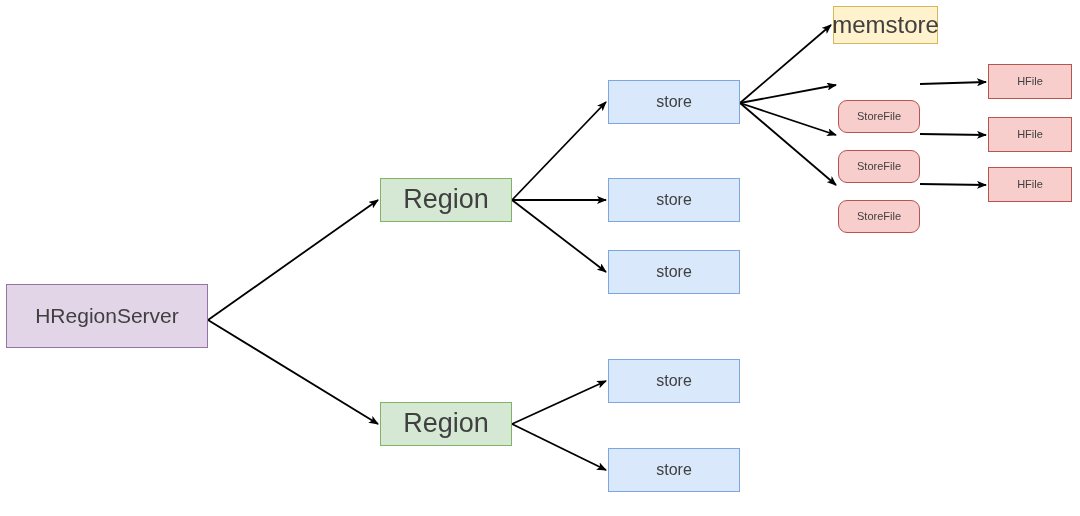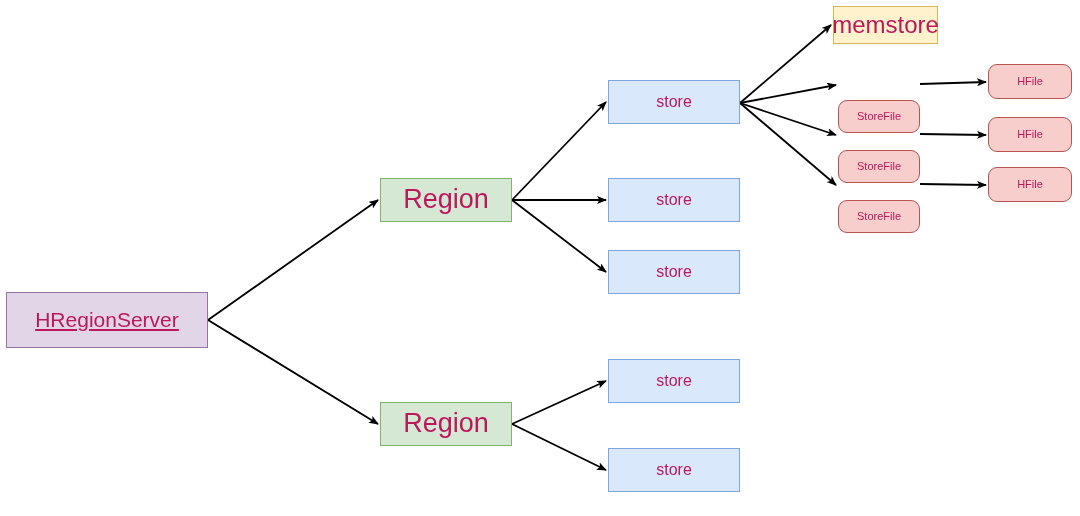--- a/index.html
+++ b/index.html
@@ -22,21 +22,21 @@
     height: 516px;
     pointer-events: none;
   }
   .node {
     position: absolute;
     box-sizing: border-box;
     display: flex;
     align-items: center;
     justify-content: center;
     text-align: center;
-    color: #be185d;
+    color: #404040;
     line-height: 1.1;
     white-space: nowrap;
   }
   .n-hregionserver {
     background: #e1d5e7;
     border: 1px solid #9673a6;
     font-size: 21px;
   }
   .n-region {
     background: #d5e8d4;
@@ -56,21 +56,21 @@
   .n-storefile {
     background: #f8cecc;
     border: 1px solid #b85450;
     border-radius: 9px;
     font-size: 11px;
     margin-top: 32px;
   }
   .n-hfile {
     background: #f8cecc;
     border: 1px solid #b85450;
-    border-radius: 9px;
+    border-radius: 0;
     font-size: 11px;
   }
 </style>
 </head>
 <body>
 
 <div id="canvas">
 
   <svg id="edges" viewBox="0 0 1080 516" xmlns="http://www.w3.org/2000/svg">
     <defs>
@@ -90,21 +90,21 @@
         <line x1="740" y1="103" x2="836" y2="85" stroke="#000000" stroke-width="1.8" marker-end="url(#arrowhead)"></line>
         <line x1="740" y1="103" x2="836" y2="135" stroke="#000000" stroke-width="1.8" marker-end="url(#arrowhead)"></line>
         <line x1="740" y1="103" x2="836" y2="185" stroke="#000000" stroke-width="1.8" marker-end="url(#arrowhead)"></line>
         <line x1="920" y1="84" x2="986" y2="82" stroke="#000000" stroke-width="1.8" marker-end="url(#arrowhead)"></line>
         <line x1="920" y1="134" x2="986" y2="135" stroke="#000000" stroke-width="1.8" marker-end="url(#arrowhead)"></line>
         <line x1="920" y1="184" x2="986" y2="185" stroke="#000000" stroke-width="1.8" marker-end="url(#arrowhead)"></line>
       </g>
   </svg>
 
   <div id="node-layer">
-      <div class="node n-hregionserver" style="left: 6px; top: 292px; width: 202px; height: 56px; text-decoration: underline;">
+      <div class="node n-hregionserver" style="left: 6px; top: 284px; width: 202px; height: 64px;">
         <span>HRegionServer</span>
       </div>
       <div class="node n-region" style="left: 380px; top: 178px; width: 132px; height: 44px;">
         <span>Region</span>
       </div>
       <div class="node n-region" style="left: 380px; top: 402px; width: 132px; height: 44px;">
         <span>Region</span>
       </div>
       <div class="node n-store" style="left: 608px; top: 80px; width: 132px; height: 44px;">
         <span>store</span>

